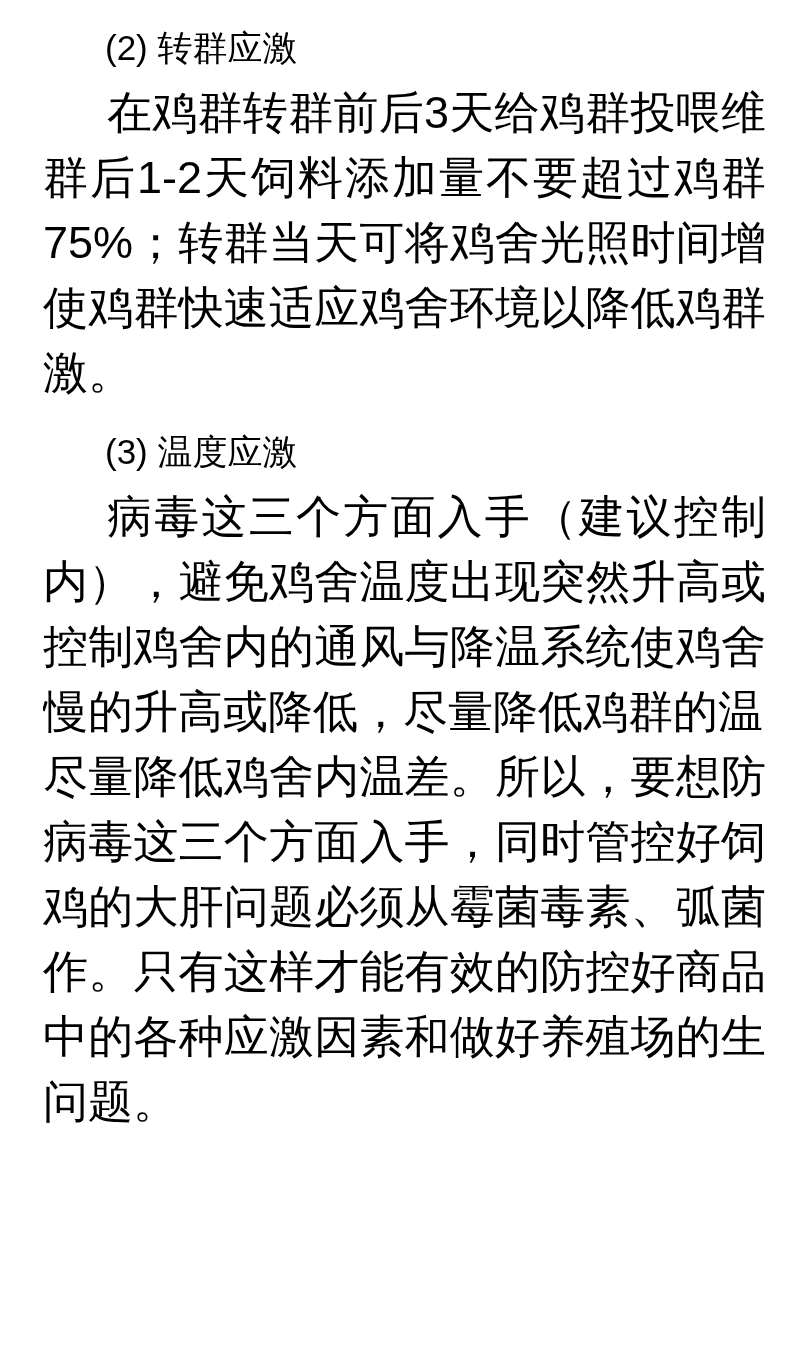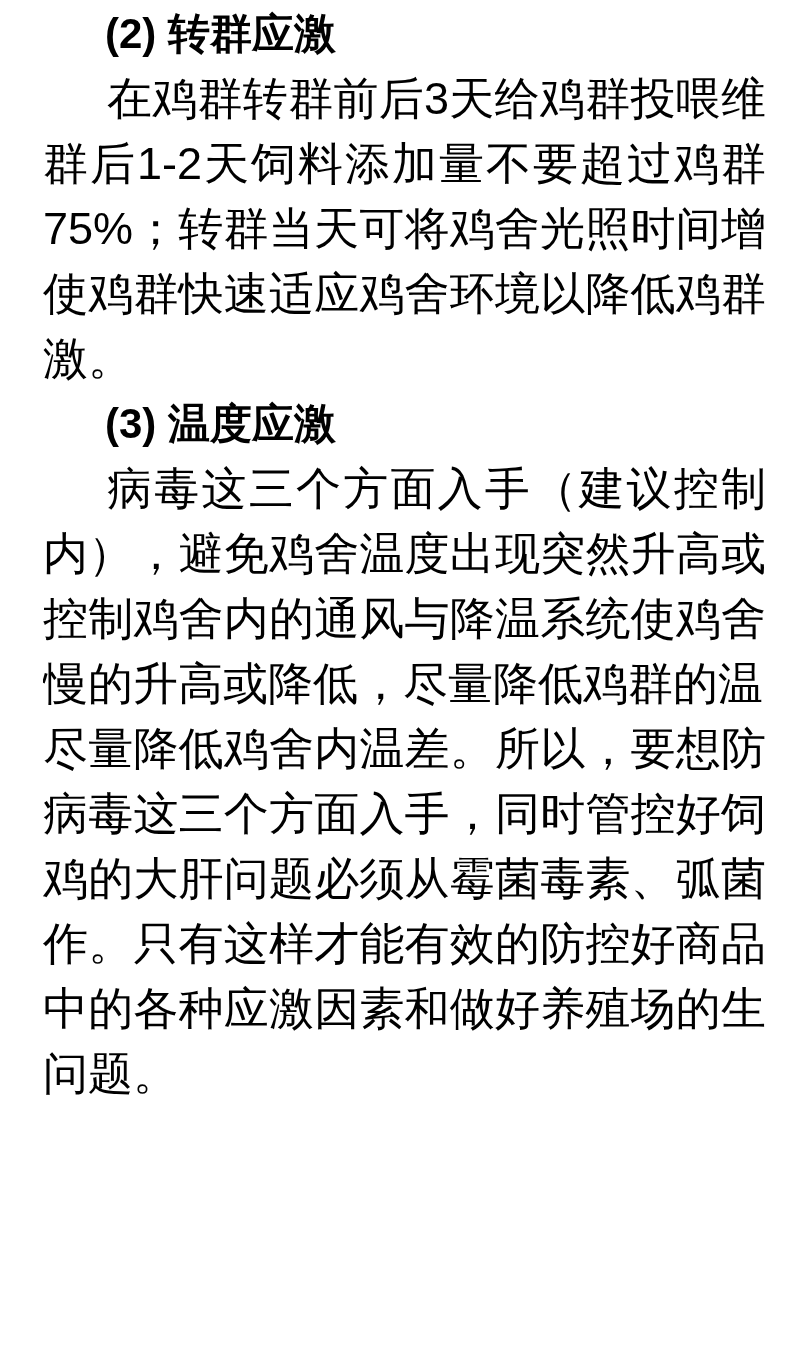--- a/index.html
+++ b/index.html
@@ -32,25 +32,26 @@
     overflow: hidden;
   }
   .line.first {
     text-indent: 64px;
   }
   .line.last {
     text-align: left;
     text-align-last: left;
   }
   .line.heading {
-    font-weight: 700;
-    font-size: 42px;
+    font-weight: 400;
+    font-size: 35px;
     text-indent: 62px;
     text-align: left;
     text-align-last: left;
+    margin-top: 14px;
   }
 </style>
 </head>
 <body>
 
 <div class="page" id="page">
     <div class="line heading">(2) 转群应激</div>
     <div class="line first">在鸡群转群前后3天给鸡群投喂维生素C；转</div>
     <div class="line">群后1-2天饲料添加量不要超过鸡群正常采食量的</div>
     <div class="line">75%；转群当天可将鸡舍光照时间增加2-3小时，</div>

